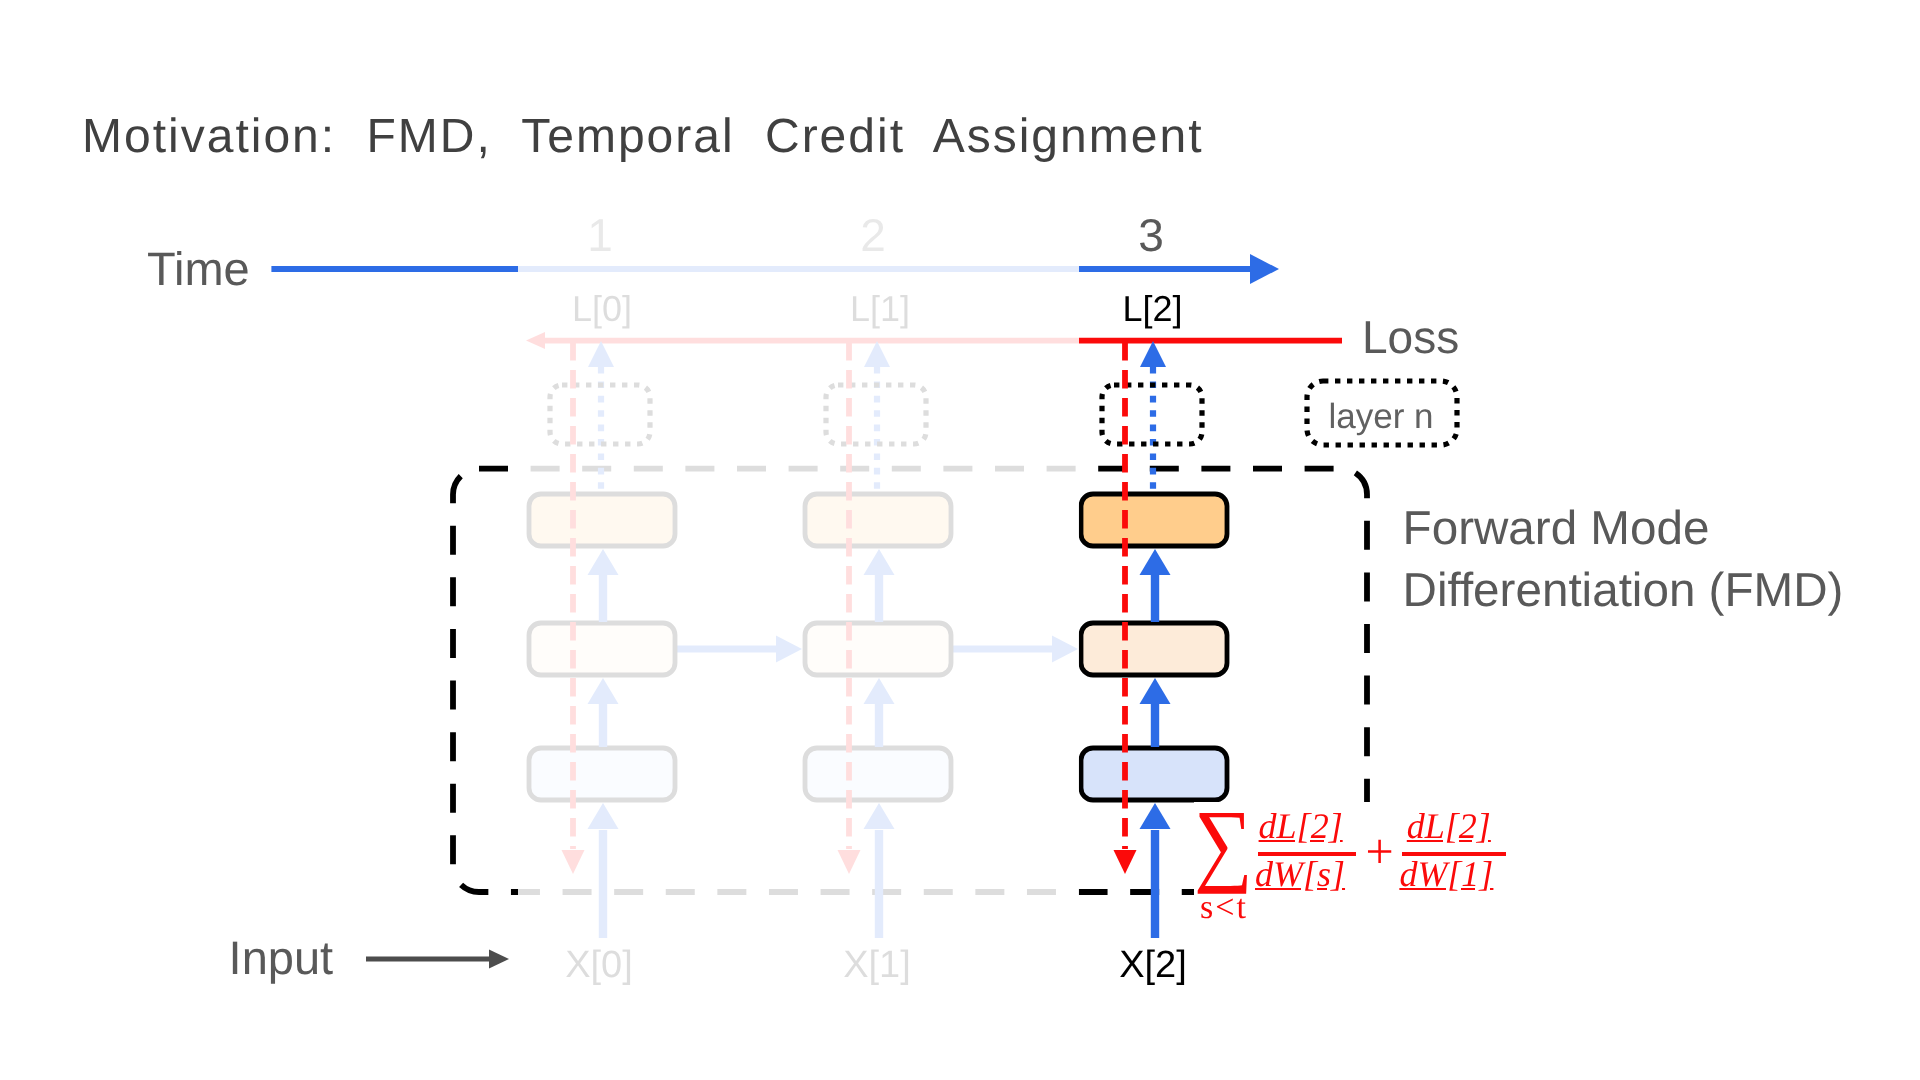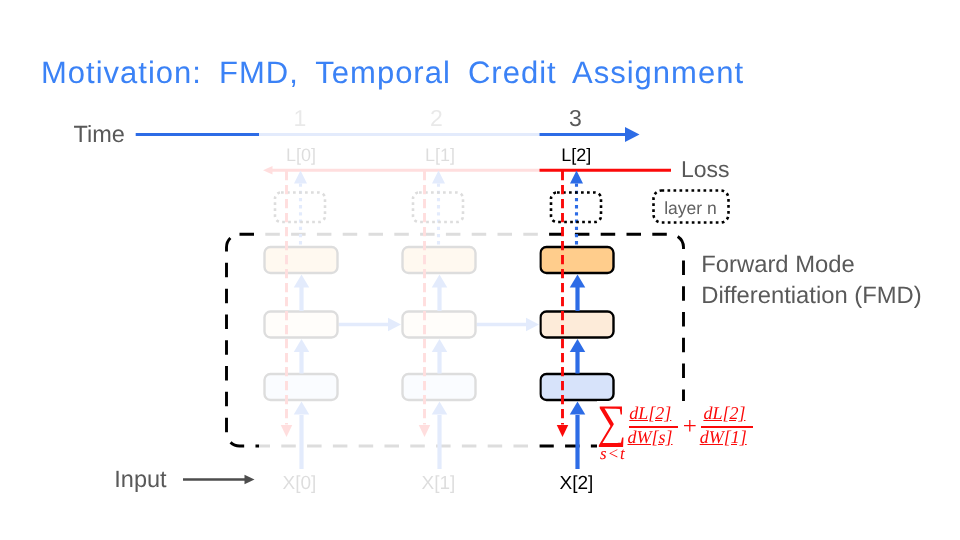--- a/index.html
+++ b/index.html
@@ -1,24 +1,24 @@
 <!DOCTYPE html>
 <html><head><meta charset="utf-8">
 <style>
   html,body { margin:0; padding:0; background:#fff; }
   .slide { text-rendering:geometricPrecision; position:relative; width:960px; height:540px; overflow:hidden;
            font-family:"Liberation Sans", sans-serif; }
-  .title { position:absolute; left:41px; top:54.9px; font-size:31px; color:#3b82f6;
+  .title { position:absolute; left:41px; top:54.9px; font-size:24px; color:#404040;
             white-space:nowrap; word-spacing:7.5px; letter-spacing:1px; }
   svg { position:absolute; left:0; top:0; }
   .formula { position:absolute; left:597px; top:401px; width:166px; height:61px;
               background:#fff; color:#FB0A0A; font-family:"Liberation Serif", serif; }
   .formula span { position:absolute; white-space:pre; }
   .fs { left:0.4px; top:-1.5px; font-size:46.5px; line-height:46.5px; transform:scaleX(0.885); transform-origin:0 0; }
-  .fu { left:3px; top:43.8px; font-size:17px; font-style:italic; letter-spacing:1px; line-height:17px; }
+  .fu { left:3px; top:43.8px; font-size:17px; letter-spacing:1px; line-height:17px; }
   .fn1 { left:32.3px; top:2px; }
   .fd1 { left:30.5px; top:26.3px;text-align:right; }
   .fp { left:85.8px; top:13px; font-size:25px; line-height:25px; }
   .fn2 { left:106.4px; top:2px; }
   .fd2 { left:102.7px; top:26.3px; }
   .fn1,.fd1,.fn2,.fd2 { font-size:18px; font-style:italic; line-height:20.5px;text-decoration:underline; }
   .fb { position:absolute; background:#FB0A0A; height:1.7px; }
 </style></head>
 <body>
 <div class="slide">

